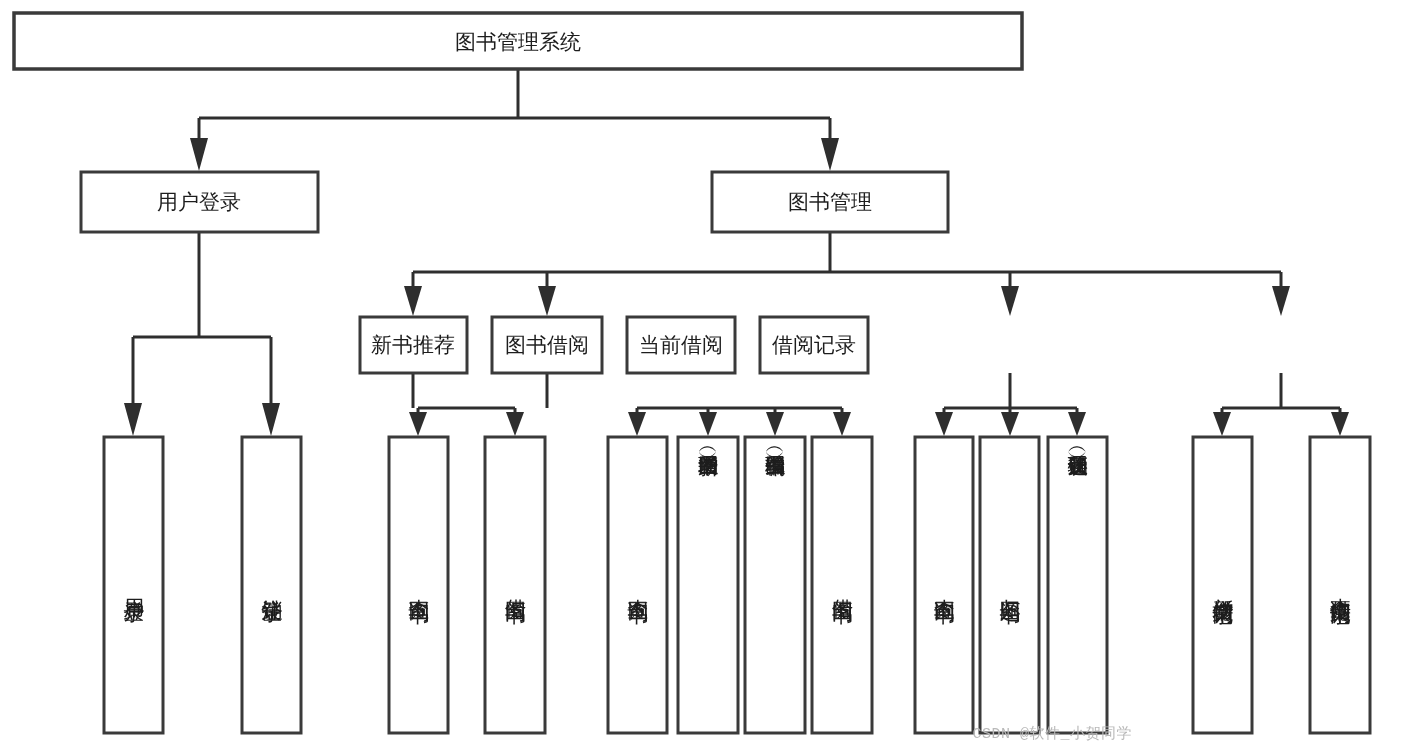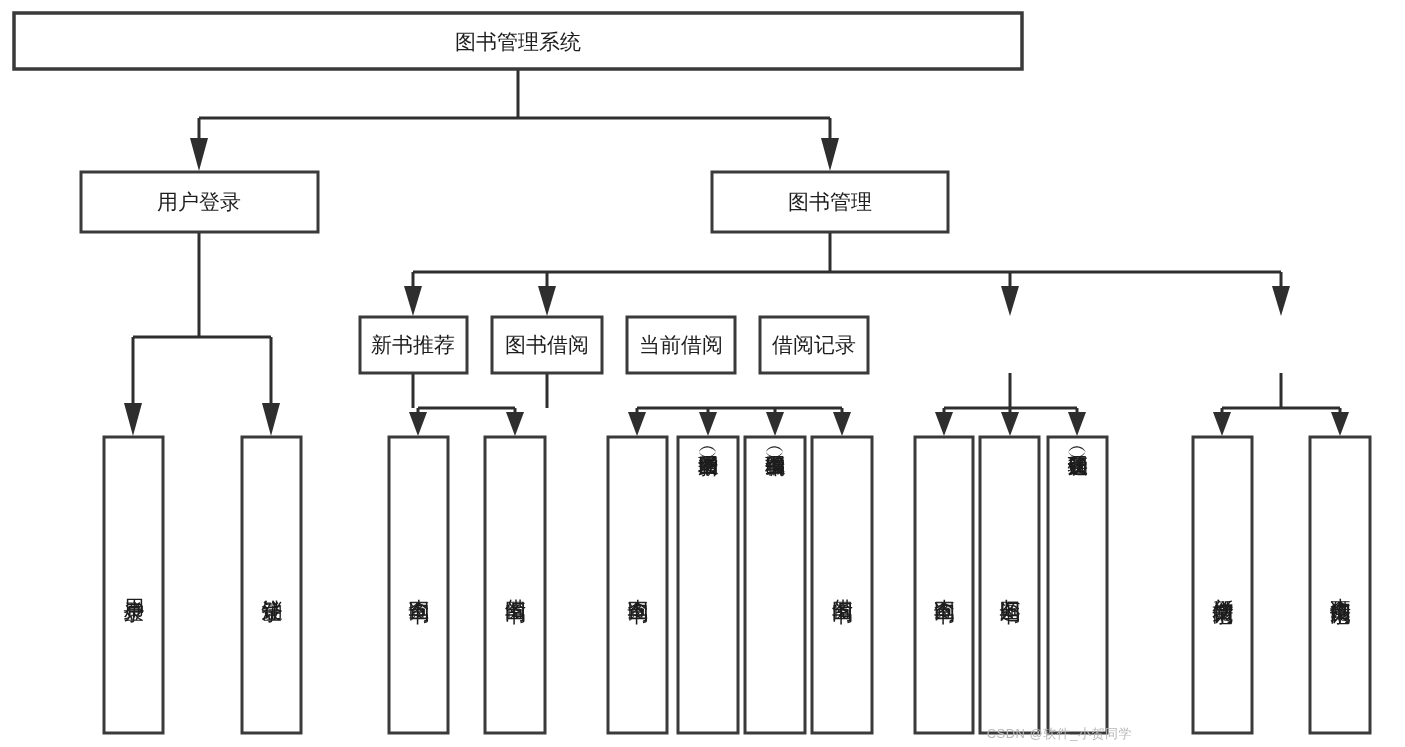--- a/index.html
+++ b/index.html
@@ -69,22 +69,22 @@
     text-align: center;
   }
   .vlabel.tight {
     letter-spacing: 0px;
     font-size: 20px;
   }
   .watermark {
     position: absolute;
     right: 8px;
     bottom: 4px;
-    font-family: Liberation Sans, sans-serif;
-    font-size: 13px;
+    font-family: Liberation Mono, monospace;
+    font-size: 15px;
     color: #b9b9b9;
     white-space: nowrap;
     letter-spacing: 0.5px;
     text-align: center;
   }
 </style>
 </head>
 <body>
 
 <div id="diagram-root">

